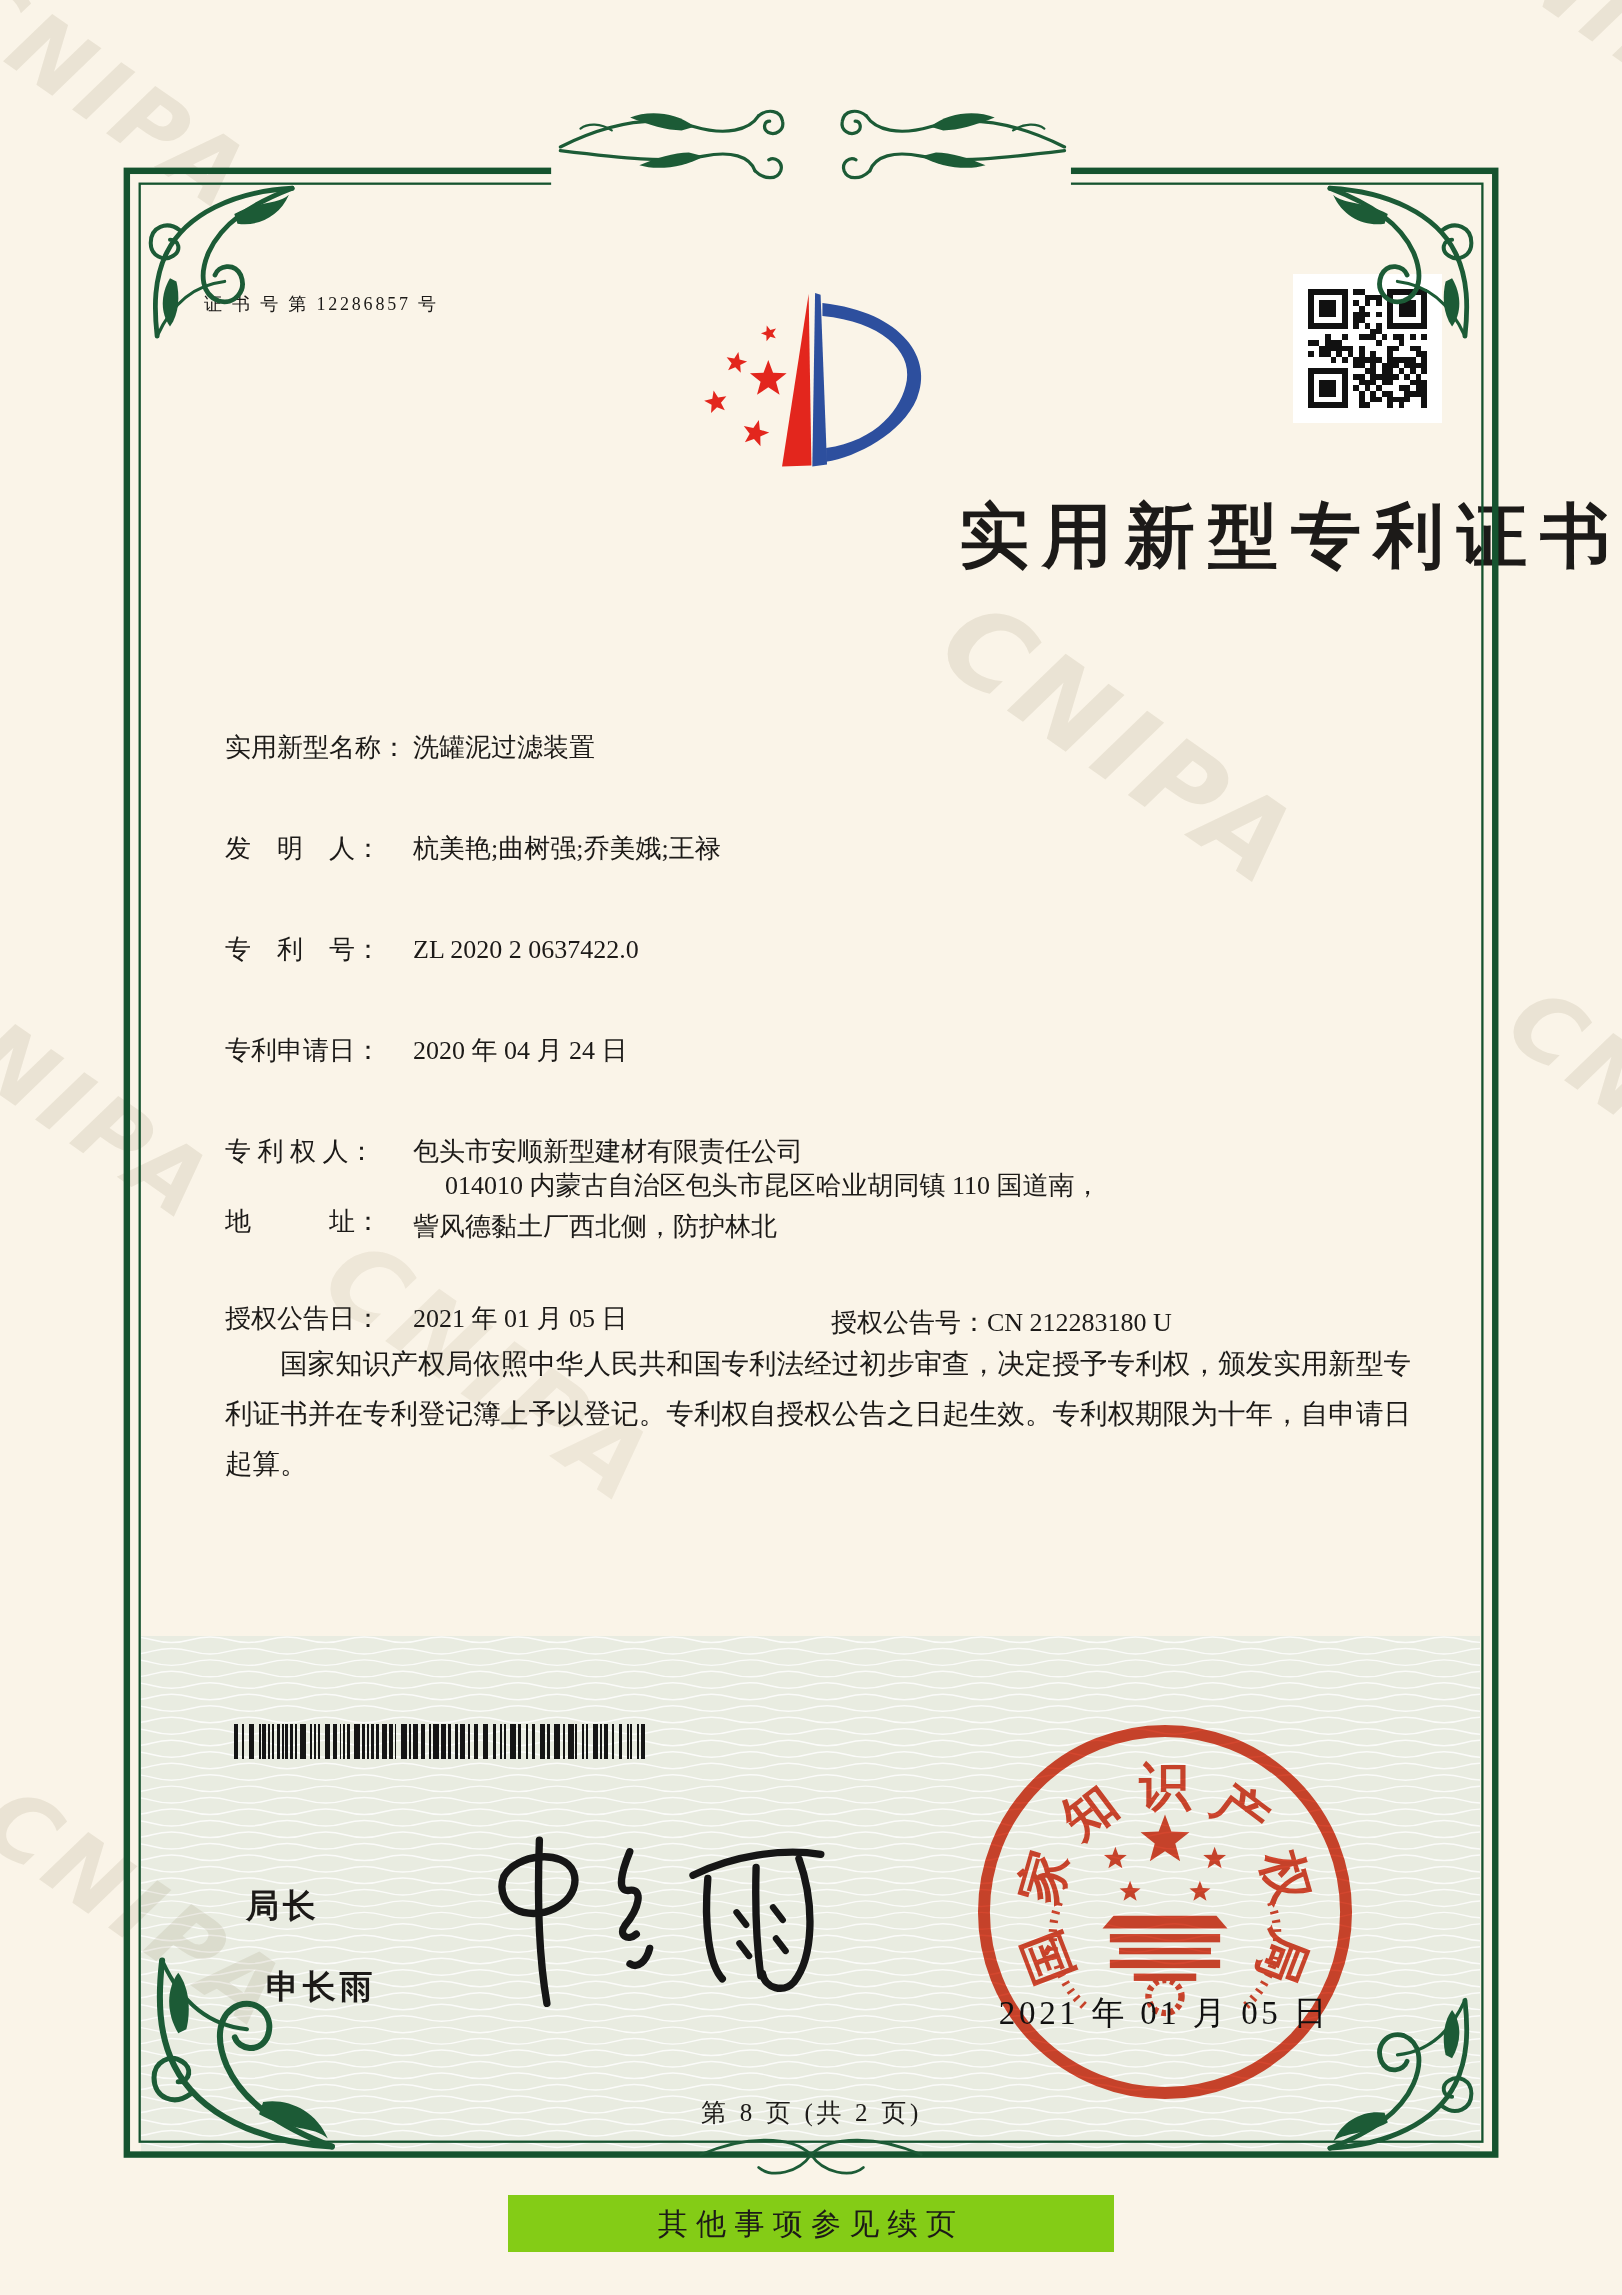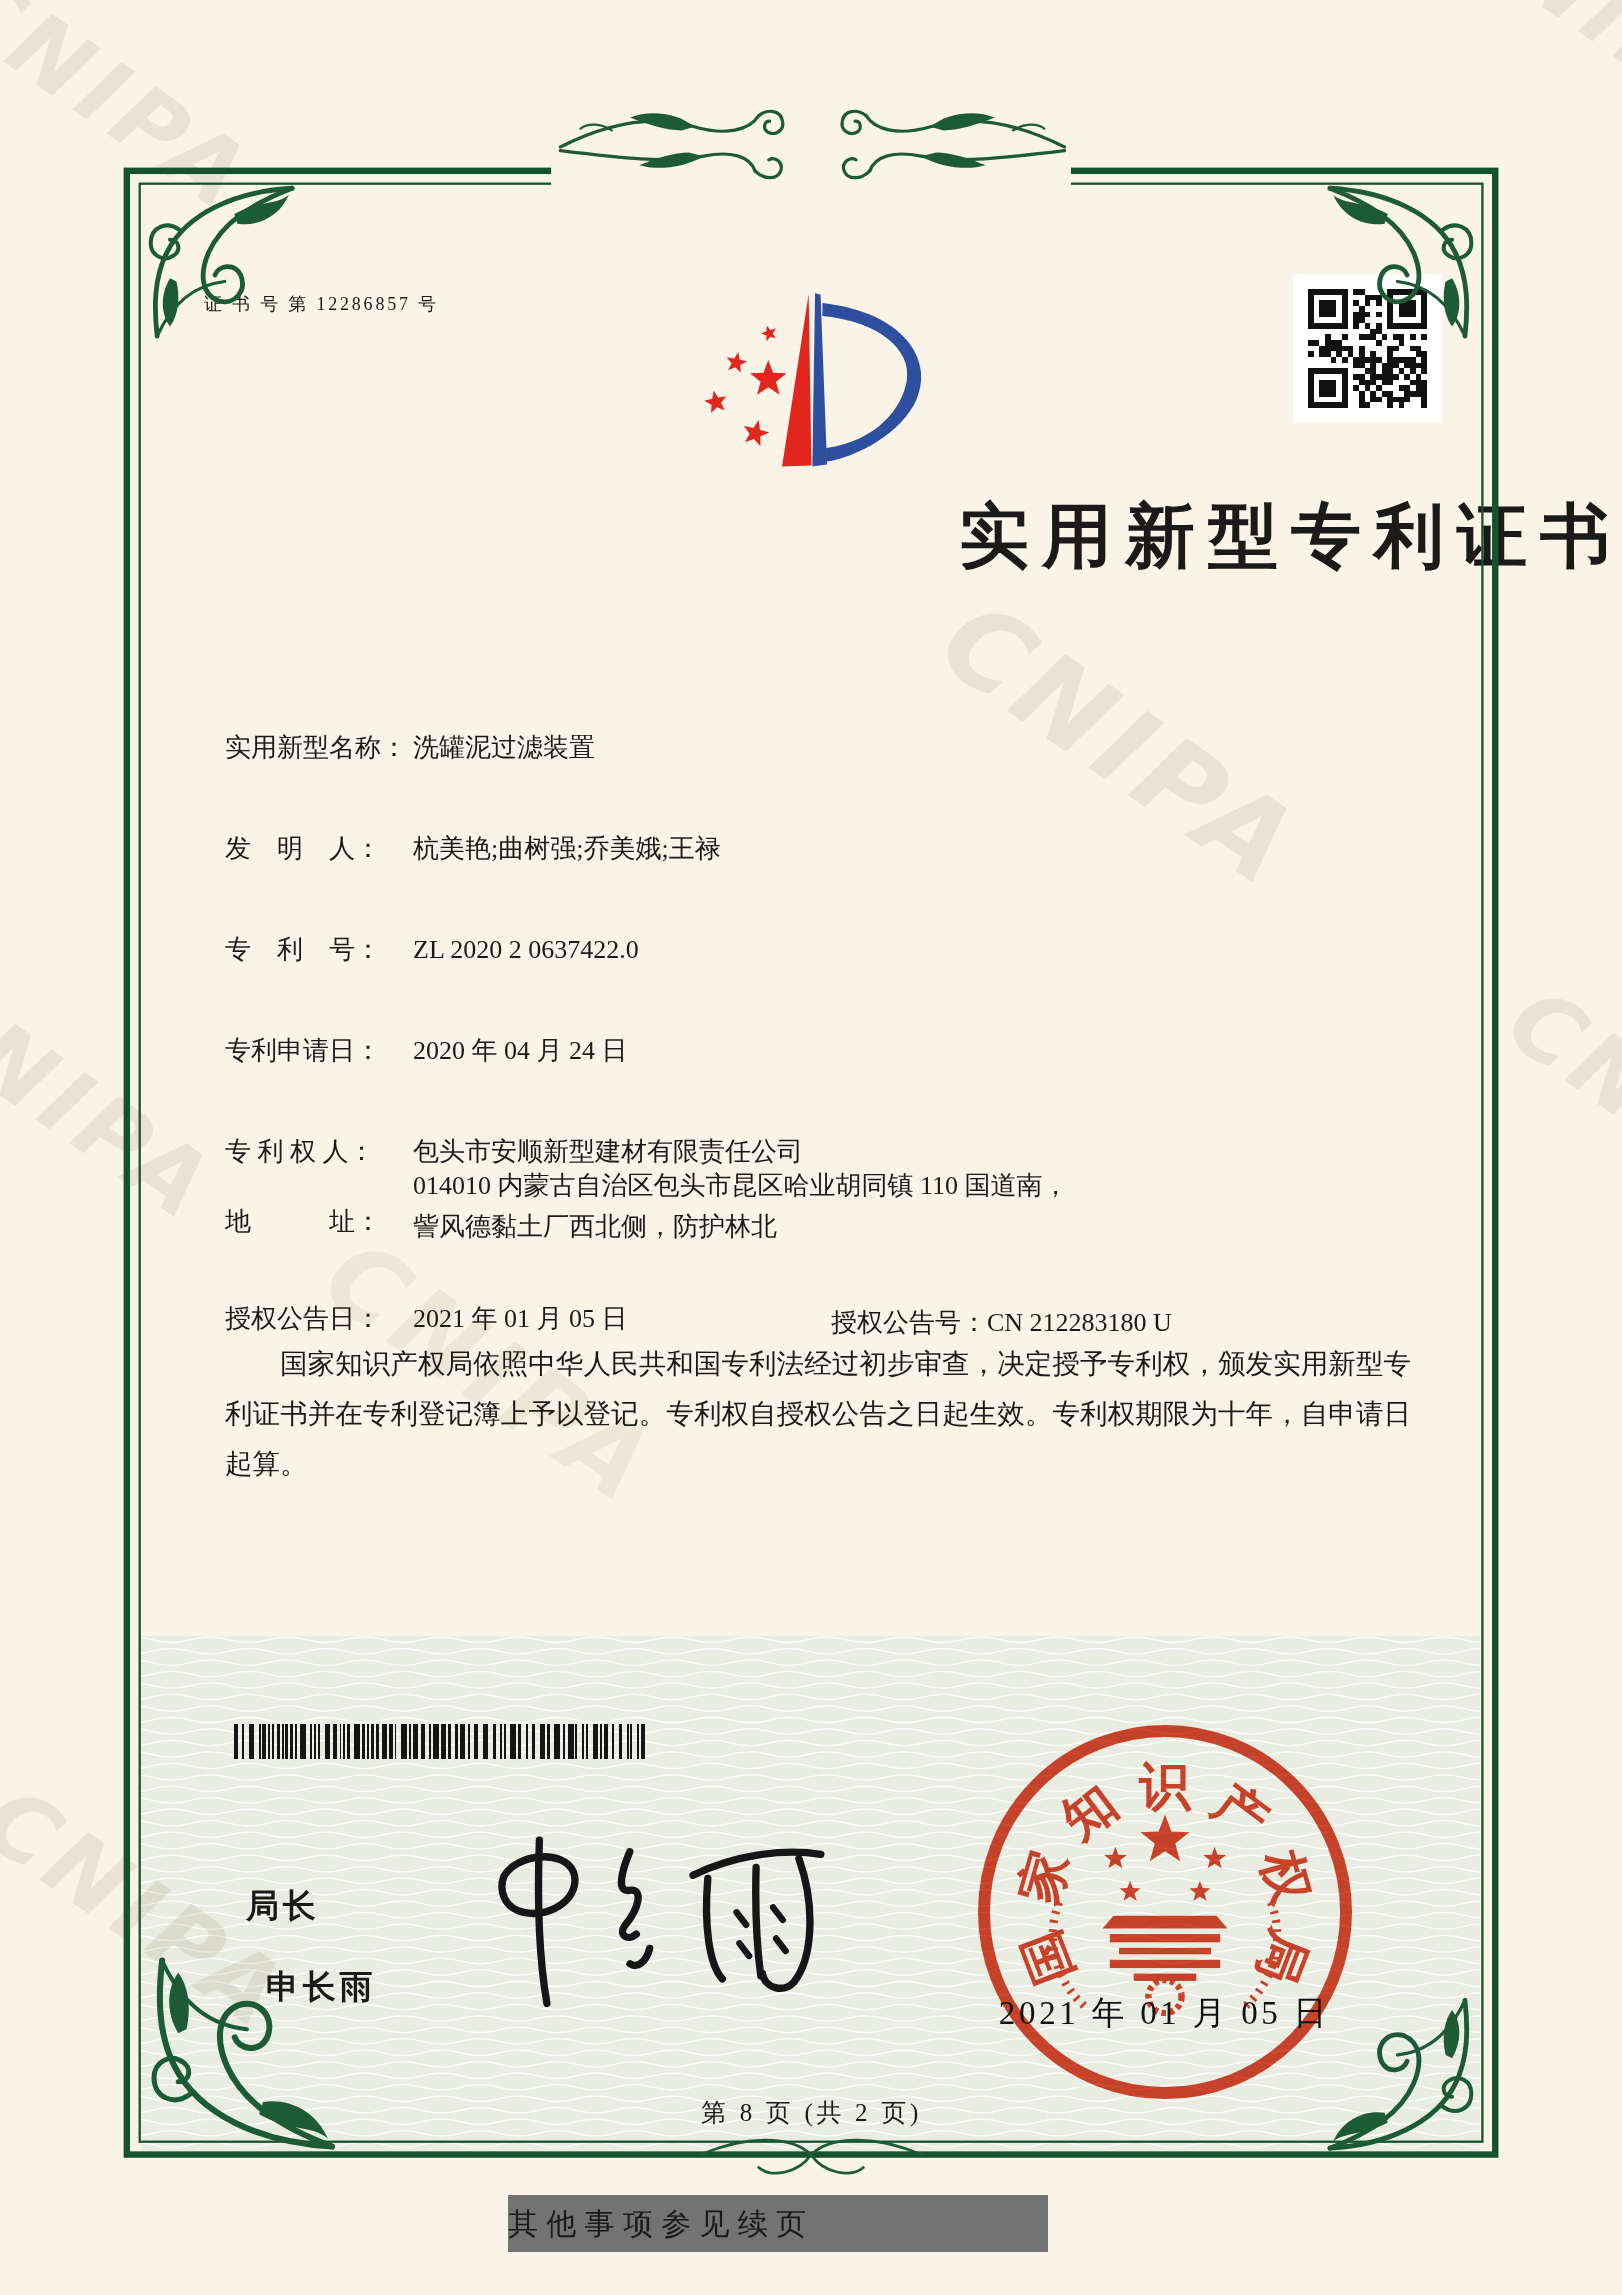--- a/index.html
+++ b/index.html
@@ -22,22 +22,22 @@
   .grant2{left:831px;font-size:26px;z-index:3;white-space:nowrap;}
   .bodytext{left:225px;width:1186px;font-size:27.5px;line-height:50px;text-align:justify;z-index:3;}
   .bodytext p{margin:0;text-indent:2em;}
   .qrbox{left:1293px;top:274px;width:149px;height:149px;background:#ffffff;z-index:3;}
   .barcode{left:234px;top:1724px;width:413px;height:35px;z-index:3;}
   .sig-label{left:246px;font-size:33px;font-weight:bold;z-index:3;
              font-family:"Liberation Sans","DejaVu Sans",sans-serif;letter-spacing:3.7px;}
   .sealdate{left:989px;top:1991px;width:351px;text-align:center;font-size:33px;
             letter-spacing:3.7px;color:#111;z-index:6;}
   .pageinfo{left:0;right:0;top:2096px;text-align:center;font-size:25px;letter-spacing:3.7px;z-index:3;}
-  .notebox{left:508px;top:2195px;width:540px;height:57px;background:#737373;line-height:57px;
-           text-align:left;font-size:30px;letter-spacing:8.3px;z-index:3;}
+  .notebox{left:508px;top:2195px;width:606px;height:57px;background:#84cc16;line-height:57px;
+           text-align:center;font-size:30px;letter-spacing:8.3px;z-index:3;}
   .sealsvg{left:972px;top:1719px;z-index:4;opacity:.94;mix-blend-mode:multiply;}
   .sigsvg{left:478px;top:1823px;z-index:4;}
   .logosvg{left:693px;top:271px;z-index:3;}
 </style>
 </head>
 <body>
 
 <div class="page">
 
   <div class="abs band">
@@ -406,21 +406,21 @@
   </div>
   <div class="abs row" style="top:997px;">
     <span class="lab">专利申请日：</span><span>2020 年 04 月 24 日</span>
   </div>
   <div class="abs row" style="top:1098px;">
     <span class="lab">专 利 权 人：</span><span>包头市安顺新型建材有限责任公司</span>
   </div>
   <div class="abs row" style="top:1168px;">
     <span class="lab">地　　　址：</span>
   </div>
-  <div class="abs addr-val" style="top:1168px;">014010 内蒙古自治区包头市昆区哈业胡同镇 110 国道南，</div>
+  <div class="abs addr-val" style="top:1168px;margin-left:32px;">014010 内蒙古自治区包头市昆区哈业胡同镇 110 国道南，</div>
   <div class="abs addr-val" style="top:1209px;">訾风德黏土厂西北侧，防护林北</div>
   <div class="abs row" style="top:1265px;">
     <span class="lab">授权公告日：</span><span>2021 年 01 月 05 日</span>
   </div>
   <div class="abs grant2" style="top:1265px;margin-top:40px;">
     <span>授权公告号：</span><span>CN 212283180 U</span>
   </div>
 
   <div class="abs bodytext" style="top:1339px;">
     <p>国家知识产权局依照中华人民共和国专利法经过初步审查，决定授予专利权，颁发实用新型专利证书并在专利登记簿上予以登记。专利权自授权公告之日起生效。专利权期限为十年，自申请日起算。</p>

